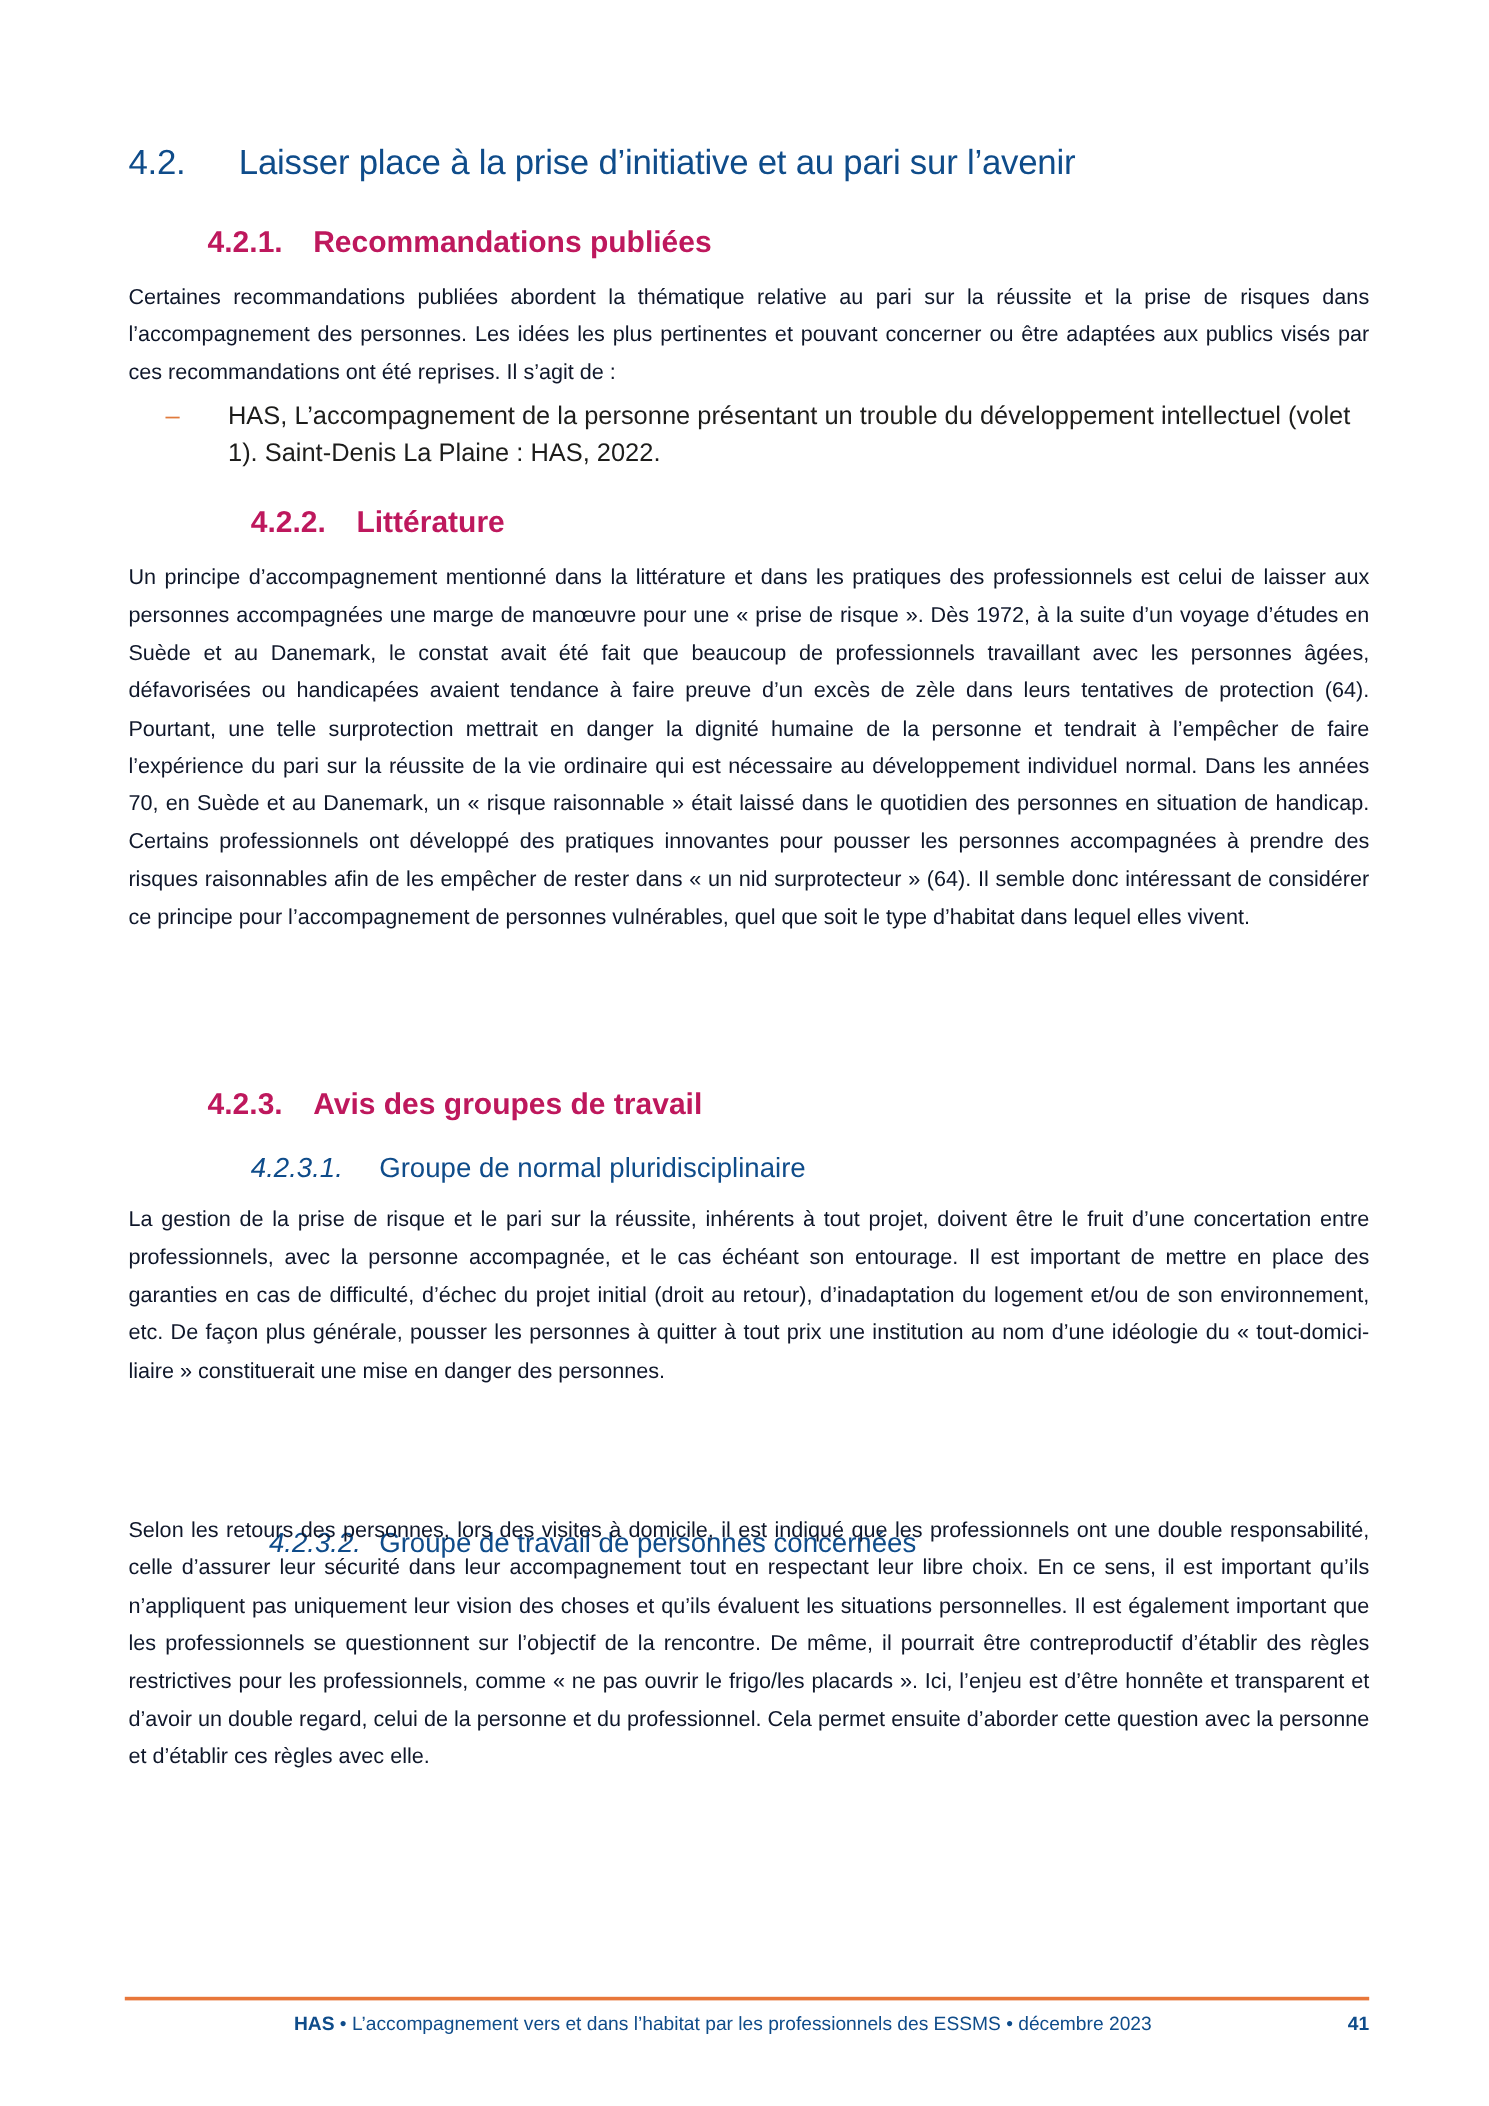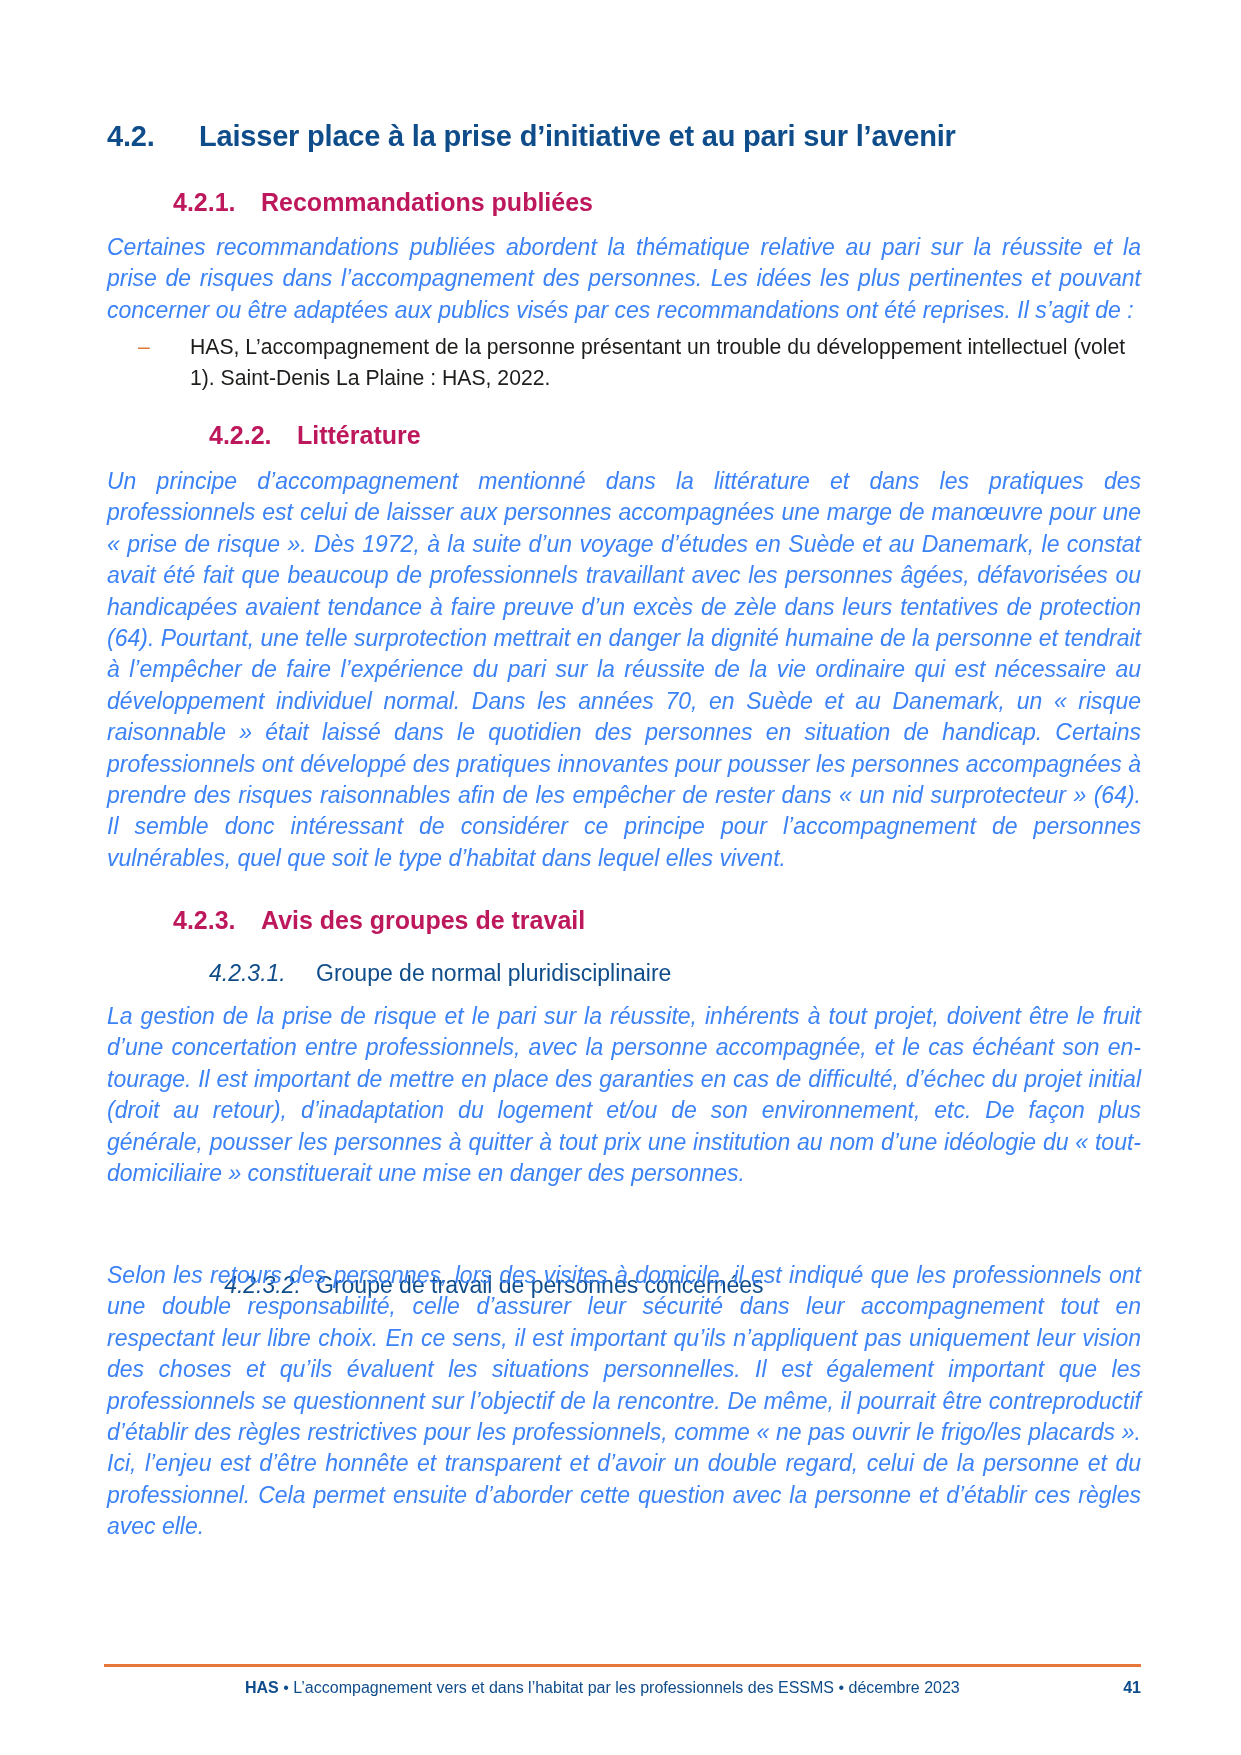--- a/index.html
+++ b/index.html
@@ -1,24 +1,24 @@
 <!DOCTYPE html>
 <html><head>
 <meta charset="utf-8">
 <style>
   html, body { margin: 0; padding: 0; background: #ffffff; }
   body { width: 1241px; height: 1755px; position: relative; overflow: hidden;
          font-family: "Liberation Sans", sans-serif; color: #1d1d1b; }
-  .h2 { position: absolute; left: 107px; top: 120px; font-size: 29px; font-weight: bold; color: #0f4c8a; white-space: nowrap; letter-spacing: -0.2px;}
+  .h2 { position: absolute; left: 107px; top: 120px; font-size: 29px; font-weight: normal; color: #0f4c8a; white-space: nowrap; letter-spacing: -0.2px;}
   .h2 .num { display: inline-block; width: 92px; }
   .h3 { position: absolute; left: 173px; font-size: 25px; font-weight: bold; color: #be185d; white-space: nowrap; }
   .h3 .num { display: inline-block; width: 88px; }
   .h4 { position: absolute; left: 209px; font-size: 23px; font-weight: normal; color: #0f4c8a; white-space: nowrap; }
   .h4 .num { display: inline-block; width: 107px; font-style: italic; }
-  .para { position: absolute; left: 107px; width: 1034px; font-size: 23px; line-height: 31.4px; text-align: justify; color: #3b82f6; font-style: italic; }
+  .para { position: absolute; left: 107px; width: 1034px; font-size: 18px; line-height: 31.4px; text-align: justify; color: #0f172a; }
   .bullet { position: absolute; left: 138px; top: 331px; width: 1003px; font-size: 21.2px; line-height: 31.4px; }
   .bullet .dash { position: absolute; left: 0; top: 0; color: #e07a3c; }
   .bullet .txt { display: block; margin-left: 52px; }
   .rule { position: absolute; left: 104px; top: 1664px; width: 1037px; height: 3px; background: #e8773a; }
   .footer { position: absolute; left: 0; top: 1679px; width: 1141px; font-size: 16px; color: #0f4c8a; }
   .footer .center { position: absolute; left: 245px; white-space: nowrap; }
   .footer .brand { font-weight: bold; }
   .footer .pagenum { position: absolute; right: 0; font-weight: bold; }
 </style>
 </head>

